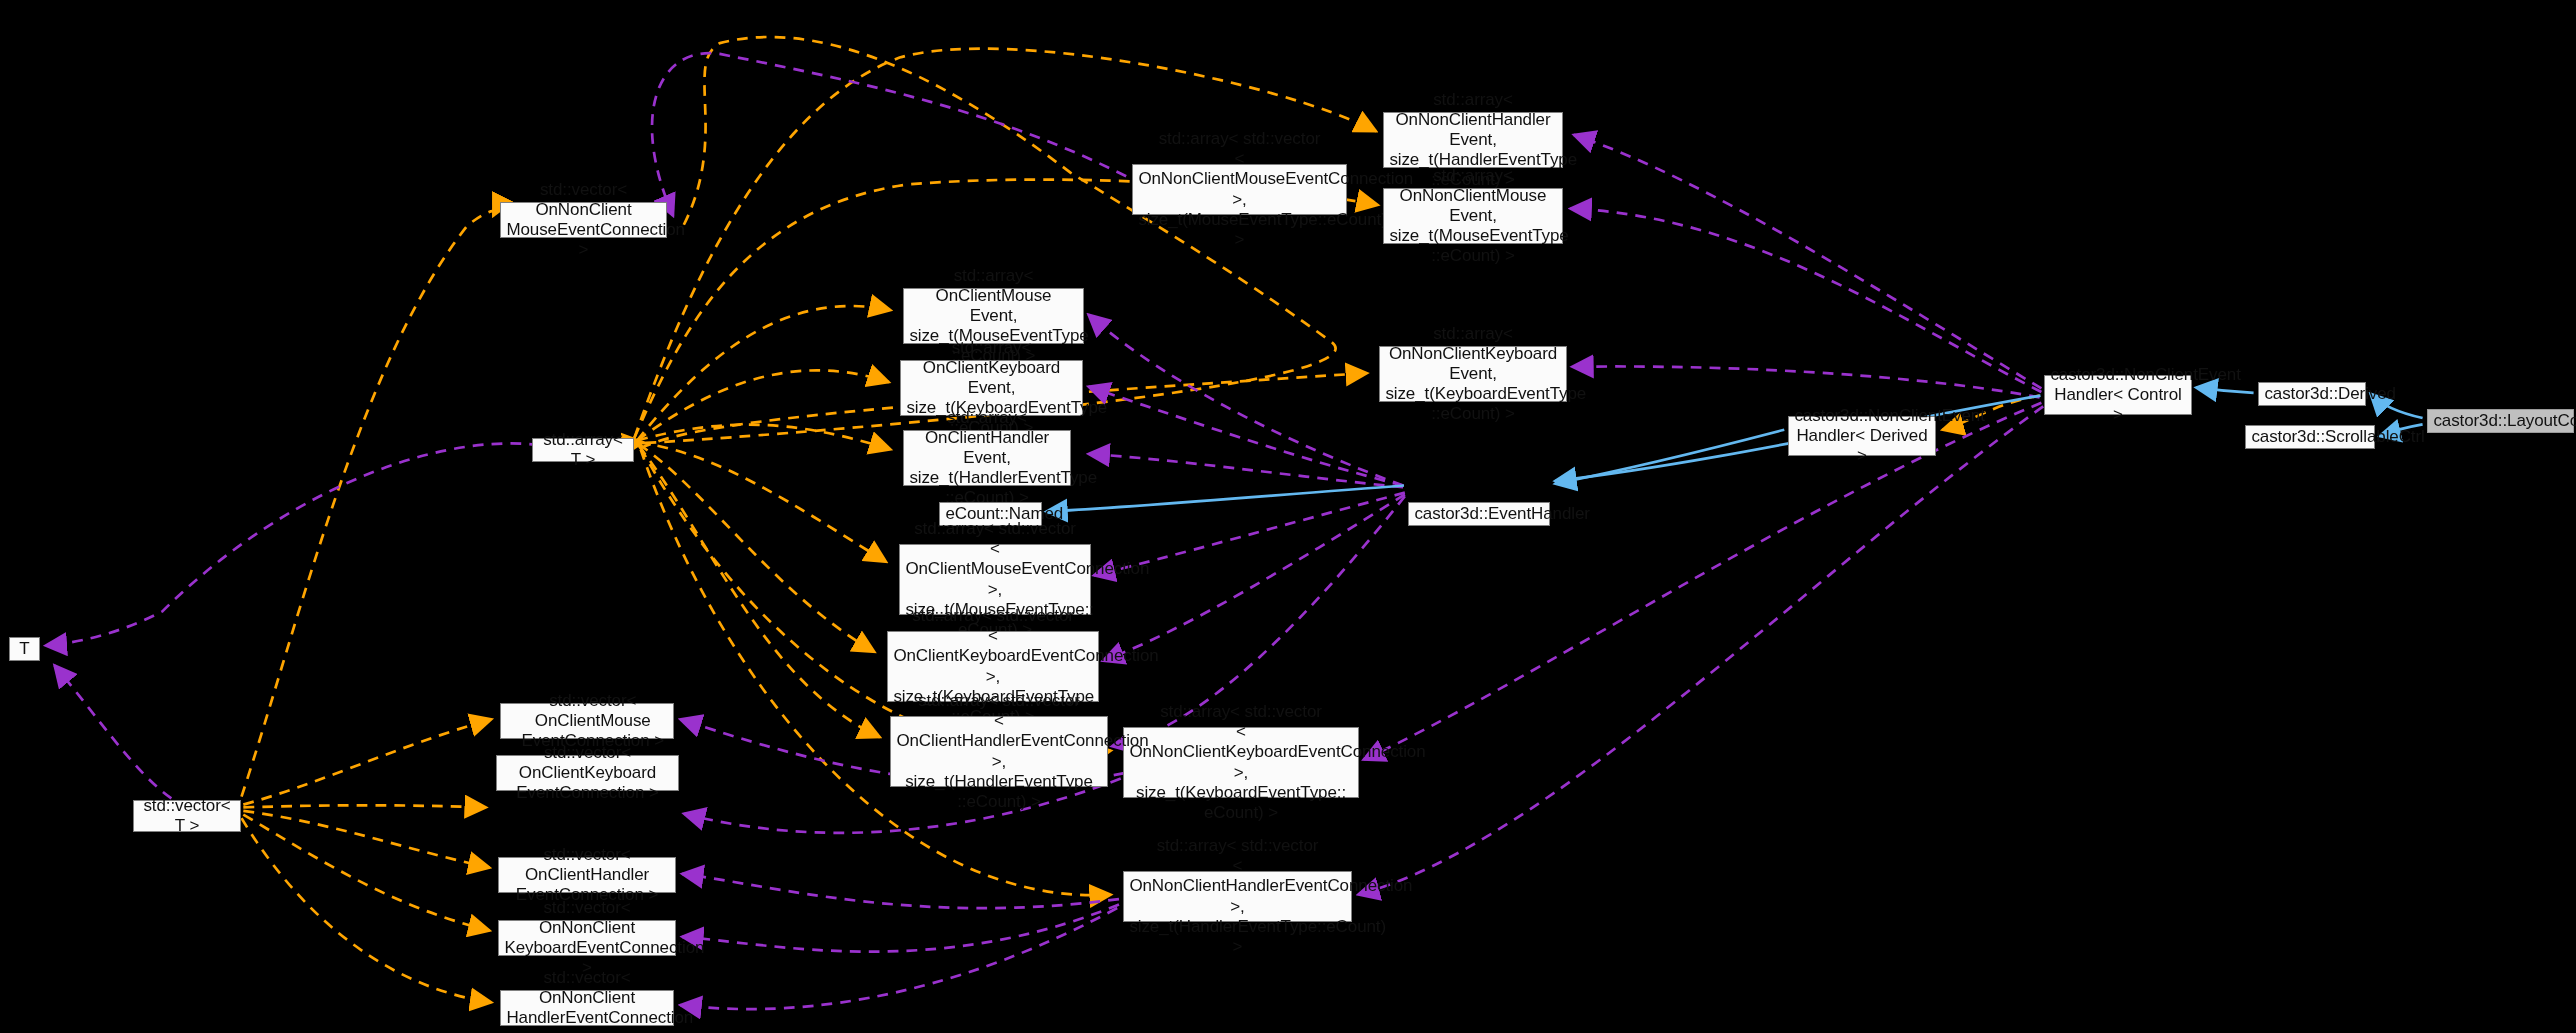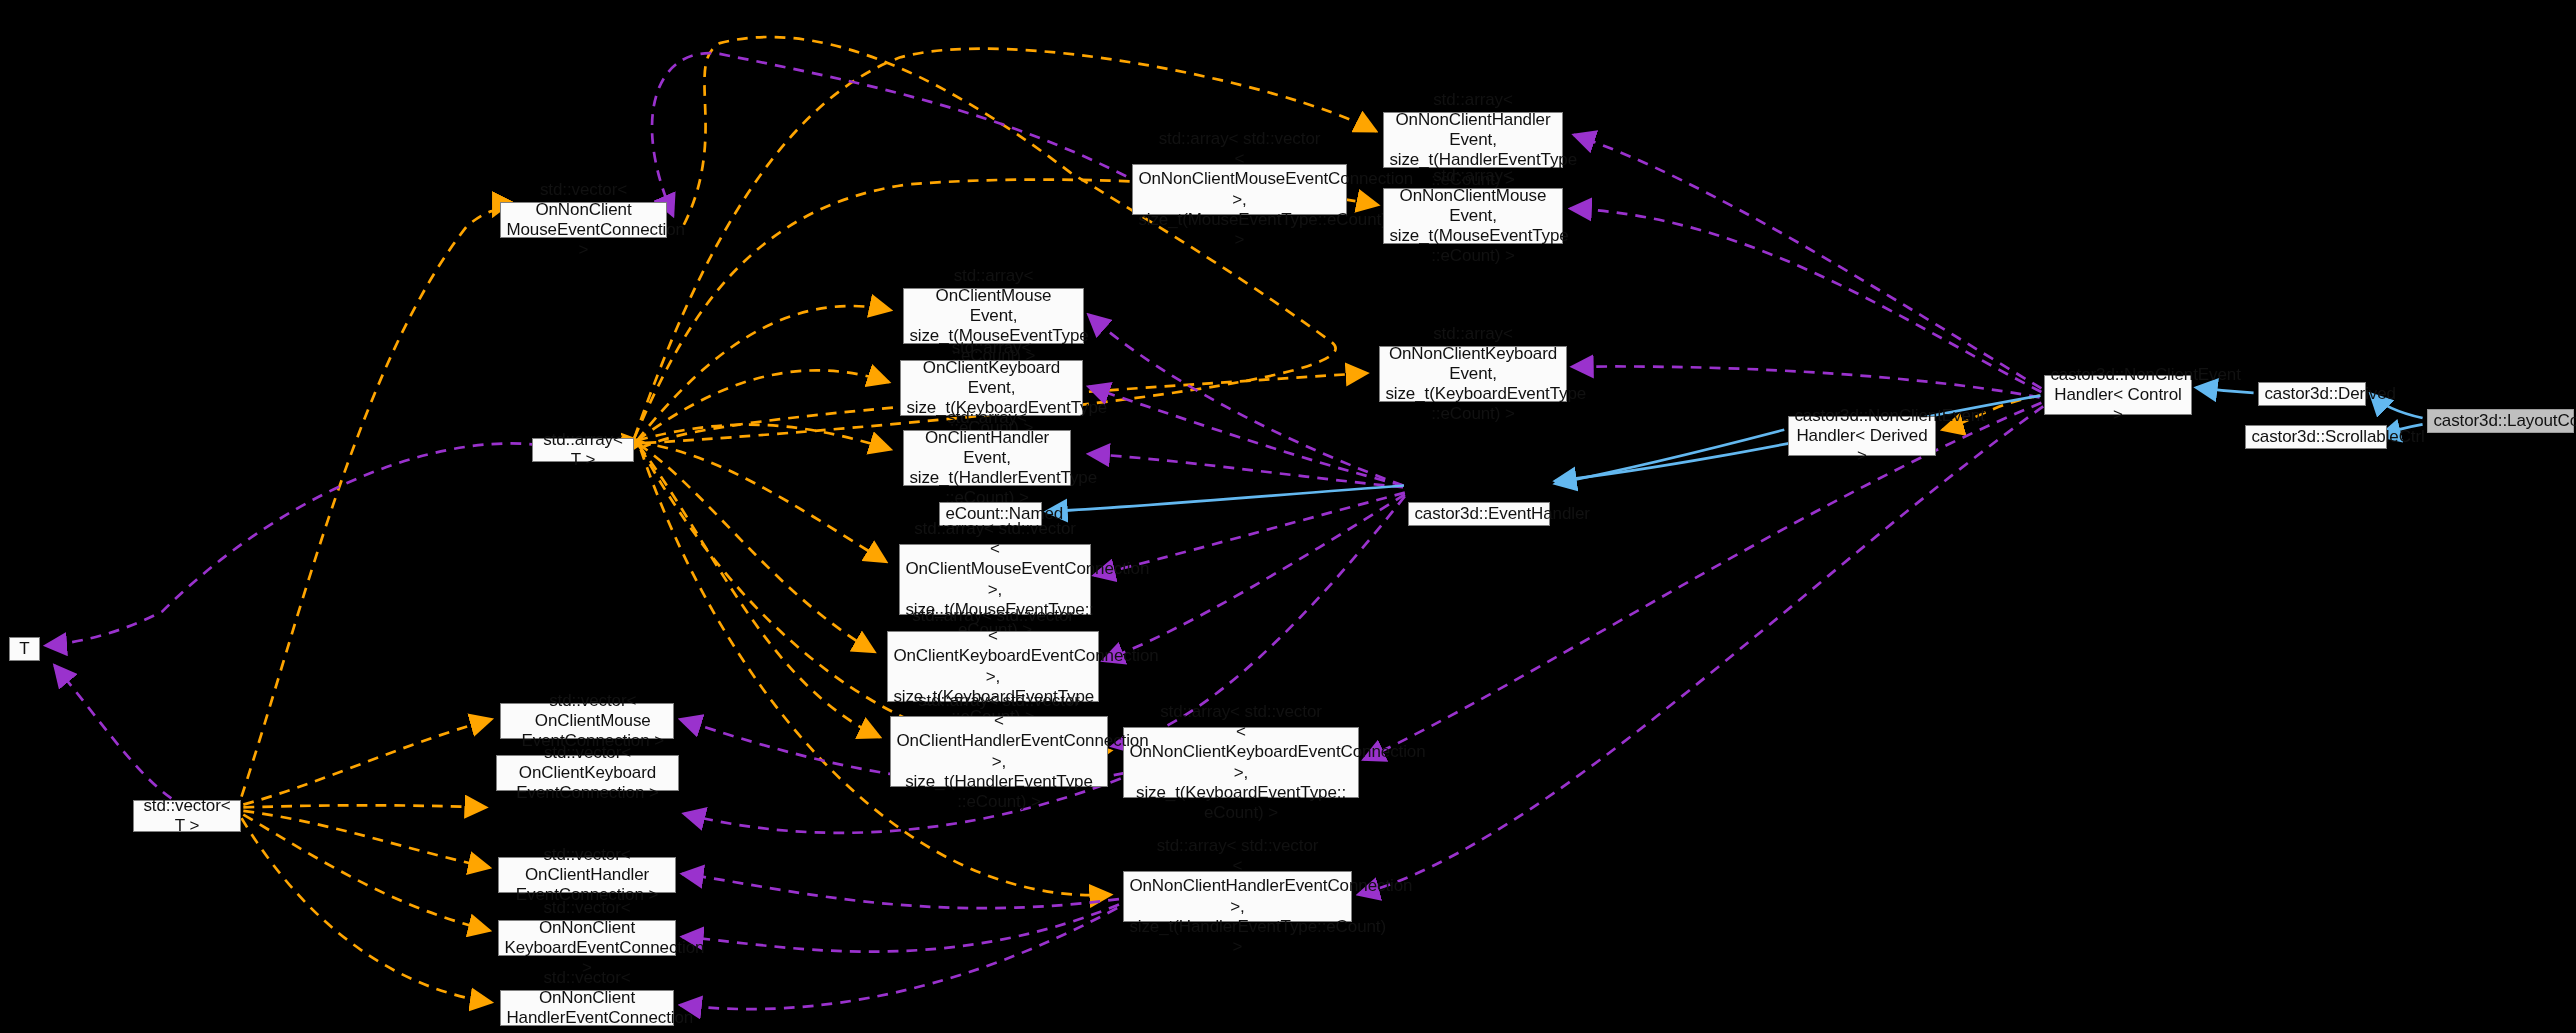--- a/index.html
+++ b/index.html
@@ -144,21 +144,21 @@
 ::eCount) &gt;</span></div>
   <div class="node" style="left:900px; top:360px; width:183px; height:56px;"><span class="lbl">std::array&lt; OnClientKeyboard
 Event, size_t(KeyboardEventType
 ::eCount) &gt;</span></div>
   <div class="node" style="left:2044px; top:375px; width:148px; height:40px;"><span class="lbl">castor3d::NonClientEvent
 Handler&lt; Control &gt;</span></div>
   <div class="node" style="left:2258px; top:382px; width:108px; height:24px;"><span class="lbl">castor3d::Derived</span></div>
   <div class="node current" style="left:2427px; top:409px; width:147px; height:24px;"><span class="lbl">castor3d::LayoutControl</span></div>
   <div class="node" style="left:1788px; top:416px; width:148px; height:40px;"><span class="lbl">castor3d::NonClientEvent
 Handler&lt; Derived &gt;</span></div>
-  <div class="node" style="left:2245px; top:425px; width:142px; height:24px;"><span class="lbl">castor3d::ScrollableCtrl</span></div>
+  <div class="node" style="left:2245px; top:425px; width:130px; height:24px;"><span class="lbl">castor3d::ScrollableCtrl</span></div>
   <div class="node" style="left:903px; top:430px; width:168px; height:56px;text-align:center;"><span class="lbl">std::array&lt; OnClientHandler
 Event, size_t(HandlerEventType
 ::eCount) &gt;</span></div>
   <div class="node" style="left:532px; top:438px; width:102px; height:24px;"><span class="lbl">std::array&lt; T &gt;</span></div>
   <div class="node" style="left:939px; top:502px; width:103px; height:24px;"><span class="lbl">eCount::Named</span></div>
   <div class="node" style="left:1408px; top:502px; width:142px; height:24px;"><span class="lbl">castor3d::EventHandler</span></div>
   <div class="node" style="left:899px; top:544px; width:192px; height:71px;"><span class="lbl">std::array&lt; std::vector
 &lt; OnClientMouseEventConnection
 &gt;, size_t(MouseEventType::
 eCount) &gt;</span></div>

